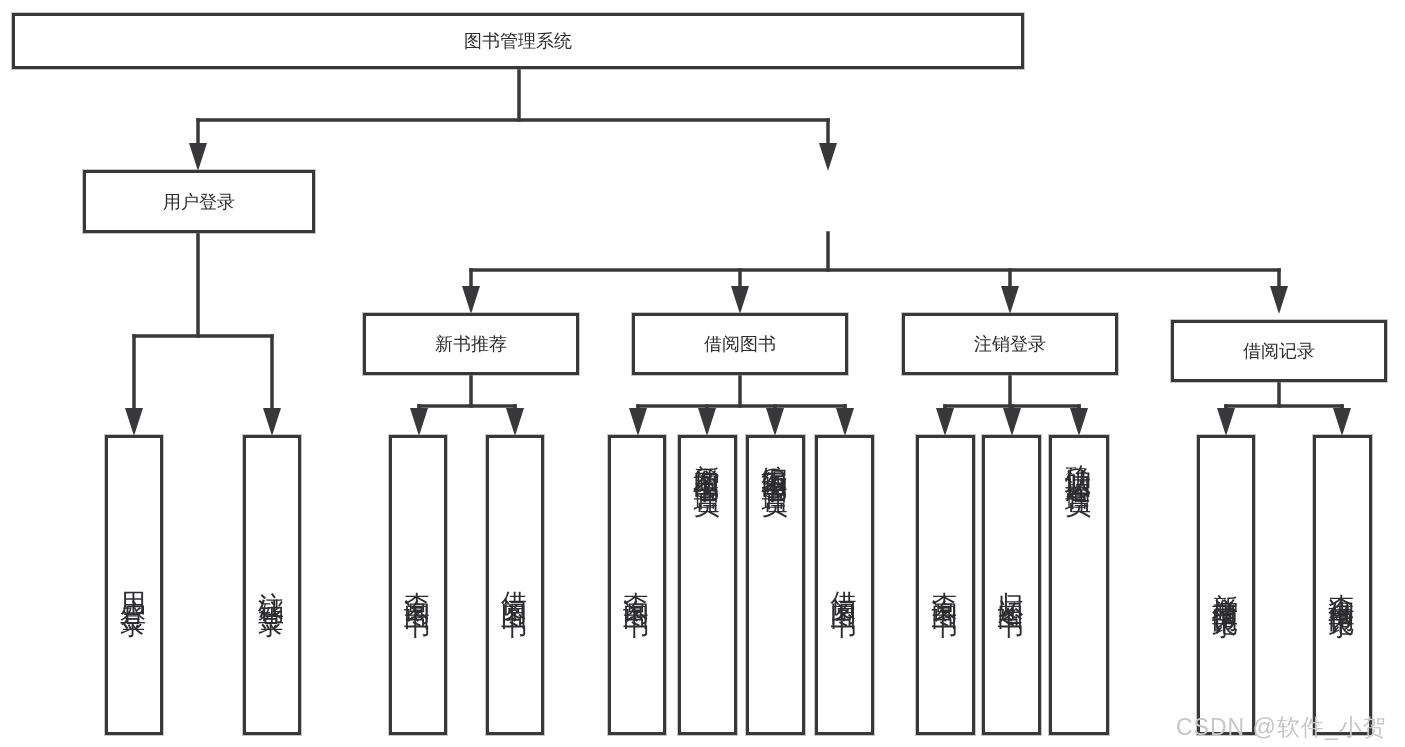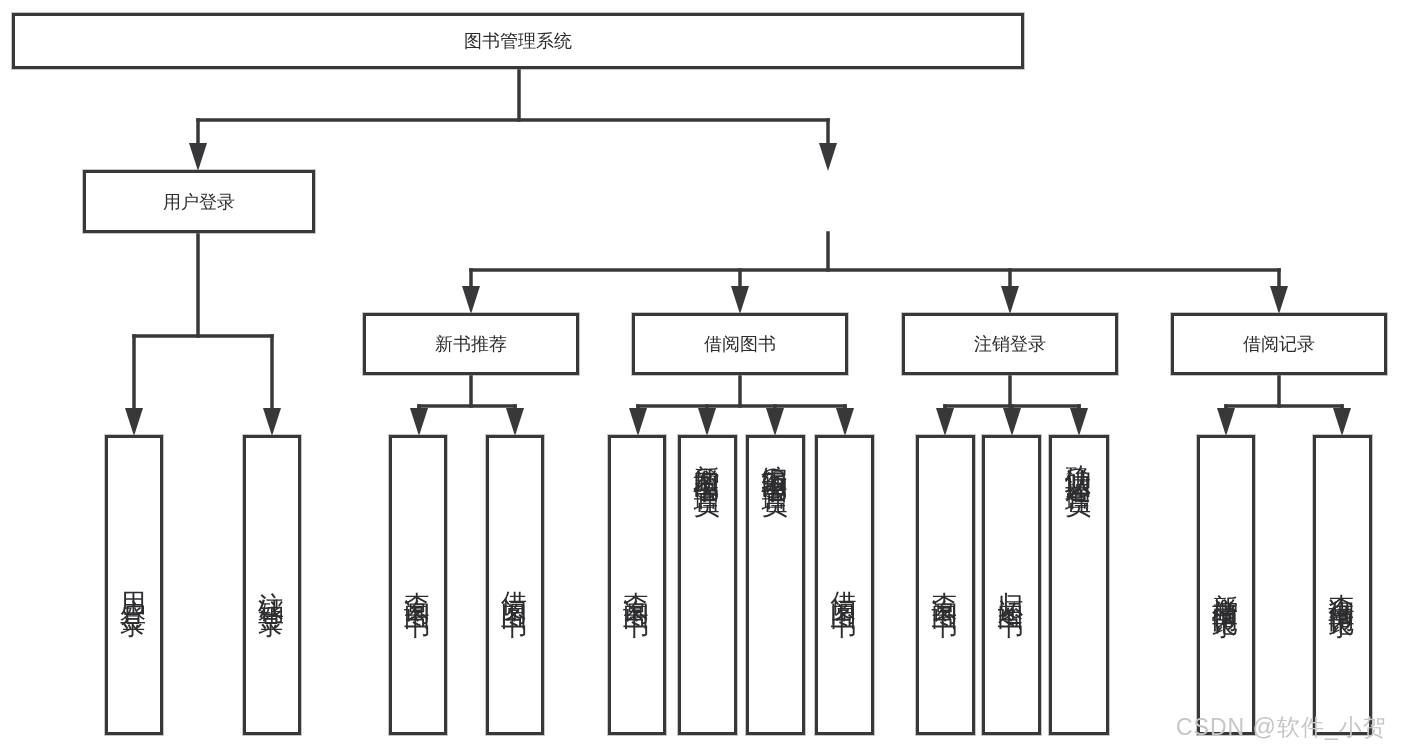--- a/index.html
+++ b/index.html
@@ -100,21 +100,21 @@
       <polygon points="1333,408 1351,408 1342,436"></polygon>
   </svg>
 
   <div class="node" style="left:12px;top:13px;width:1012px;height:56px;">图书管理系统</div>
 
   <div class="node" style="left:83px;top:170px;width:232px;height:63px;">用户登录</div>
 
   <div class="node" style="left:363px;top:313px;width:216px;height:62px;">新书推荐</div>
   <div class="node" style="left:632px;top:313px;width:216px;height:62px;">借阅图书</div>
   <div class="node" style="left:902px;top:313px;width:216px;height:62px;">注销登录</div>
-  <div class="node" style="left:1171px;top:313px;width:216px;height:62px;">借阅记录</div>
+  <div class="node" style="left:1171px;top:320px;width:216px;height:62px;">借阅记录</div>
 
   <div class="node v" style="left:105px;top:435px;width:58px;height:300px;">用户登录</div>
   <div class="node v" style="left:243px;top:435px;width:58px;height:300px;">注销登录</div>
 
   <div class="node v" style="left:389px;top:435px;width:58px;height:300px;">查询图书</div>
   <div class="node v" style="left:486px;top:435px;width:58px;height:300px;">借阅图书</div>
 
   <div class="node v" style="left:608px;top:435px;width:58px;height:300px;">查询图书</div>
   <div class="node v tall" style="left:678px;top:435px;width:59px;height:300px;">新增图书（管理员）</div>
   <div class="node v tall" style="left:746px;top:435px;width:59px;height:300px;">编辑图书（管理员）</div>

